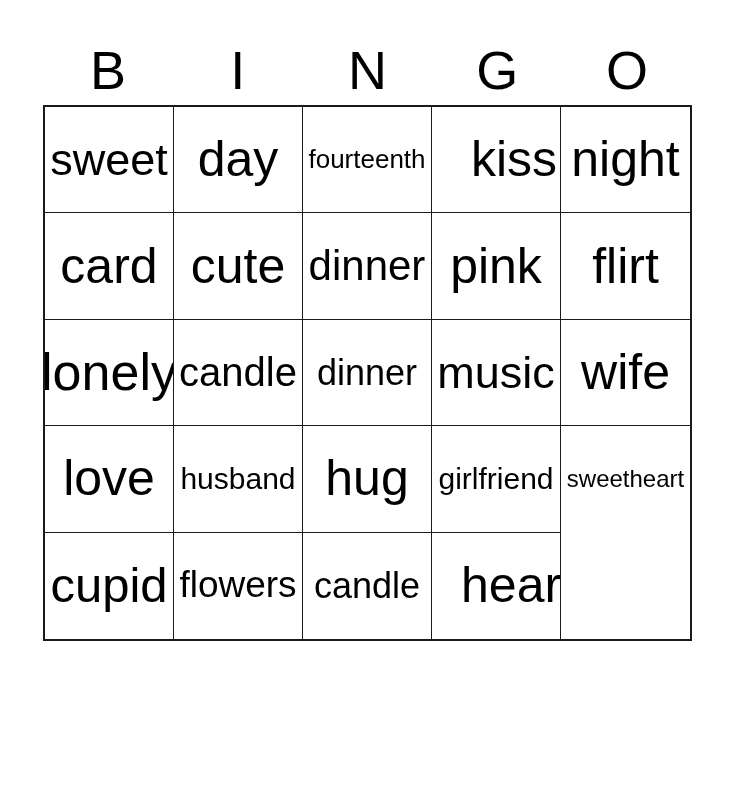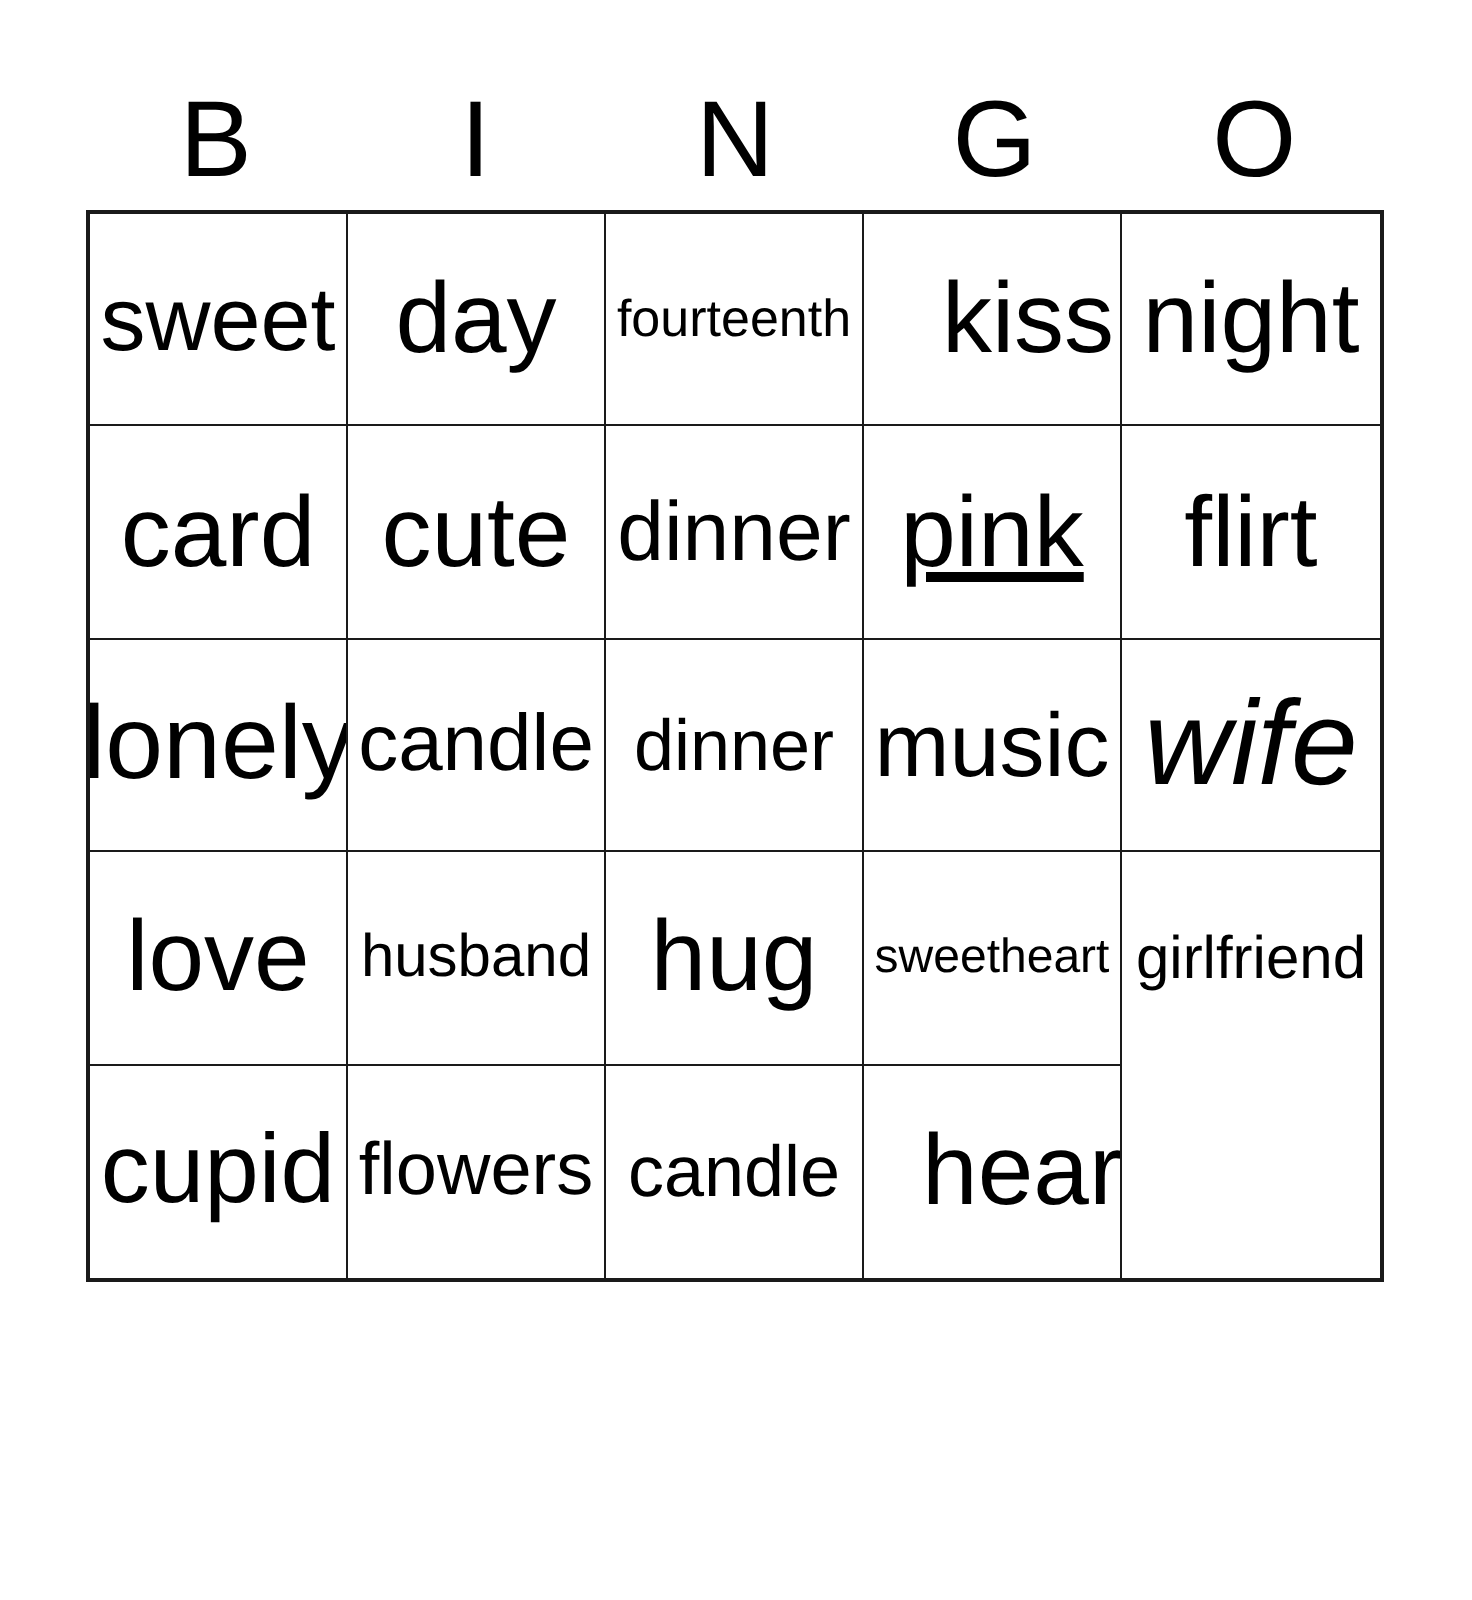--- a/index.html
+++ b/index.html
@@ -93,54 +93,54 @@
       <div class="bingo-cell">
         <span class="word" style="font-size: 50px;">card</span>
       </div>
       <div class="bingo-cell">
         <span class="word" style="font-size: 50px;">cute</span>
       </div>
       <div class="bingo-cell">
         <span class="word" style="font-size: 42px;">dinner</span>
       </div>
       <div class="bingo-cell">
-        <span class="word" style="font-size: 50px; text-decoration: underline;">pink</span>
+        <span class="word" style="font-size: 50px;">pink</span>
       </div>
       <div class="bingo-cell">
         <span class="word" style="font-size: 50px;">flirt</span>
       </div>
       <div class="bingo-cell">
         <span class="word" style="font-size: 52px;">lonely</span>
       </div>
       <div class="bingo-cell">
         <span class="word" style="font-size: 40px;">candle</span>
       </div>
       <div class="bingo-cell">
         <span class="word" style="font-size: 36px;">dinner</span>
       </div>
       <div class="bingo-cell">
         <span class="word" style="font-size: 45px;">music</span>
       </div>
       <div class="bingo-cell">
-        <span class="word" style="font-size: 60px; font-style: italic;">wife</span>
+        <span class="word" style="font-size: 50px;">wife</span>
       </div>
       <div class="bingo-cell">
         <span class="word" style="font-size: 50px;">love</span>
       </div>
       <div class="bingo-cell">
         <span class="word" style="font-size: 30px;">husband</span>
       </div>
       <div class="bingo-cell">
         <span class="word" style="font-size: 50px; text-align: right;">hug</span>
       </div>
       <div class="bingo-cell">
-        <span class="word" style="font-size: 24px;">sweetheart</span>
+        <span class="word" style="font-size: 30px;">girlfriend</span>
       </div>
       <div class="bingo-cell">
-        <span class="word" style="font-size: 30px;">girlfriend</span>
+        <span class="word" style="font-size: 24px;">sweetheart</span>
       </div>
       <div class="bingo-cell">
         <span class="word" style="font-size: 49px;">cupid</span>
       </div>
       <div class="bingo-cell">
         <span class="word" style="font-size: 37px;">flowers</span>
       </div>
       <div class="bingo-cell">
         <span class="word" style="font-size: 36px;">candle</span>
       </div>

